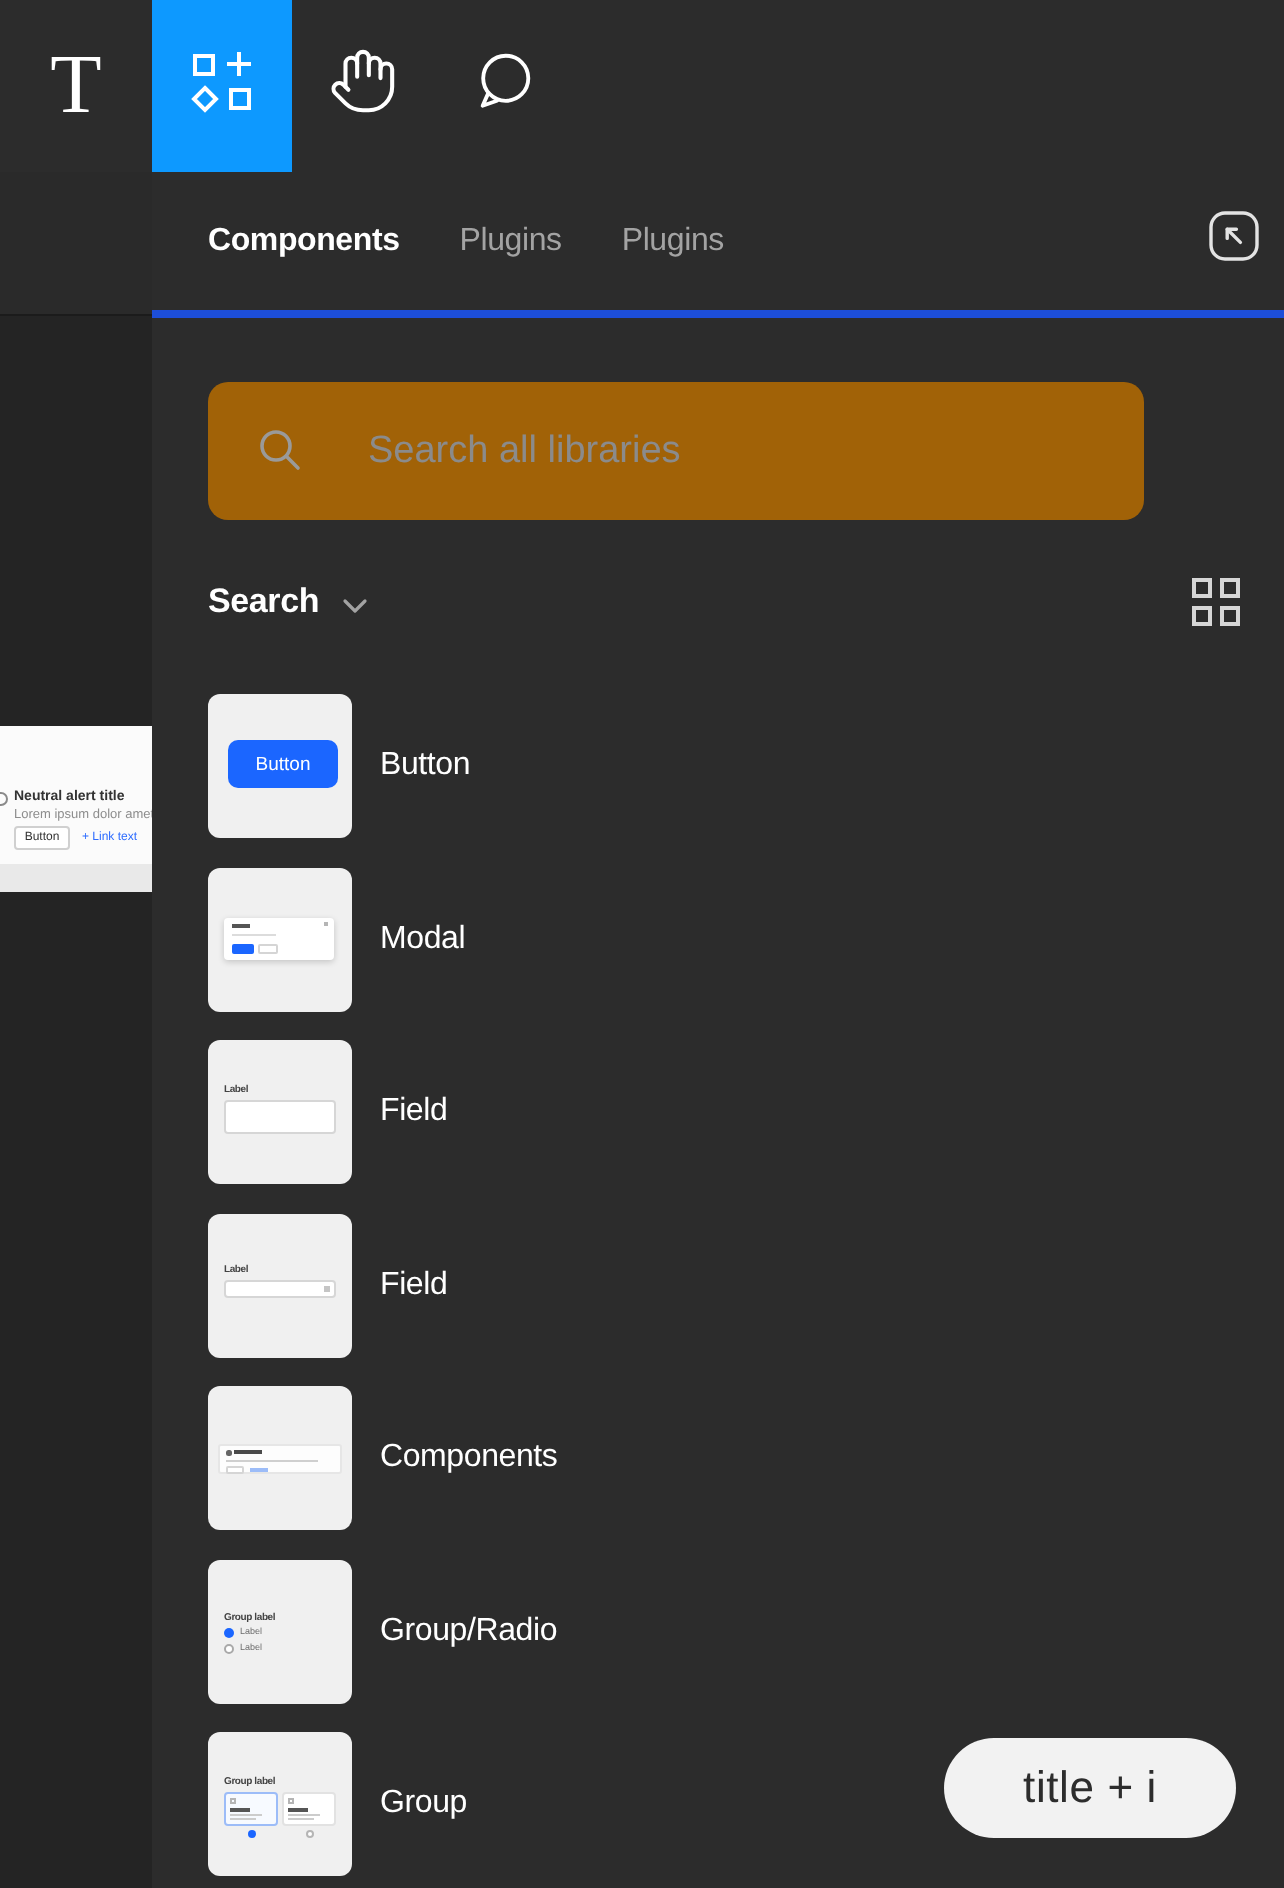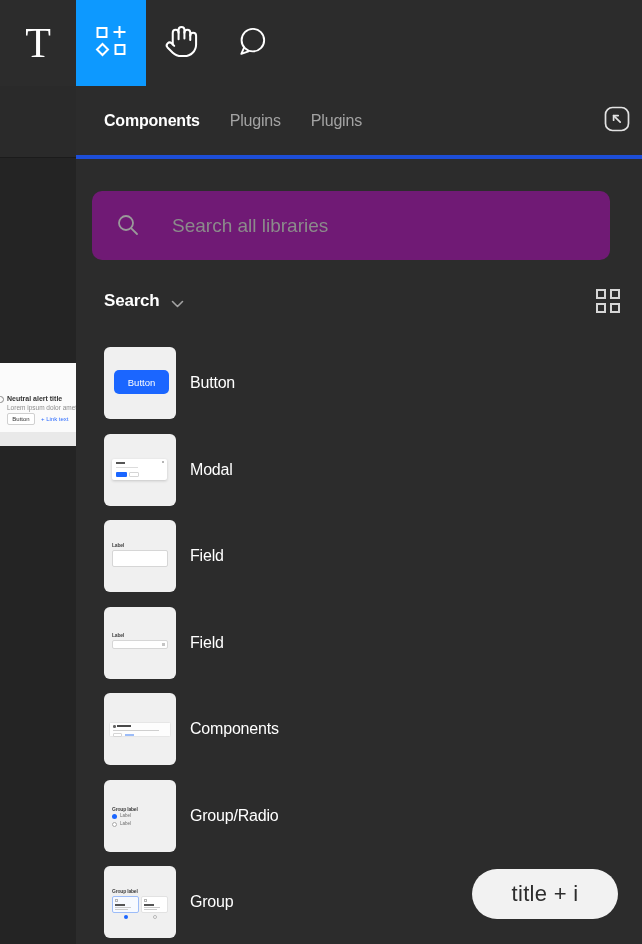--- a/index.html
+++ b/index.html
@@ -27,21 +27,21 @@
   .cp-link { margin-left:6px; font-size:6px; color:#2c6bff; white-space:nowrap; }
 
   
   .panel { position:absolute; left:76px; top:86px; right:0; bottom:0; background:#2c2c2c; }
   .panel-header { height:73px; border-bottom:4px solid #1d4ed8; display:flex; align-items:center; padding:0 12px 0 28px; }
   .tabs { display:flex; gap:30px; align-items:center; }
   .tab { font-size:16px; letter-spacing:-0.2px; color:#a3a3a3; cursor:pointer; }
   .tab.active { color:#ffffff; font-weight:700; }
   .jump-btn { margin-left:auto; width:26px; height:26px; cursor:pointer; display:flex; align-items:center; justify-content:center; }
 
-  .search { position:absolute; left:16px; top:105px; width:518px; height:69px; background:#701a75; border-radius:10px; }
+  .search { position:absolute; left:28px; top:105px; width:468px; height:69px; background:#a16207; border-radius:10px; }
   .search-icon { position:absolute; left:23px; top:21px; }
   .search-input { position:absolute; left:0; top:0; width:100%; height:100%; background:transparent; border:none; outline:none; padding-left:80px; font-family:"Liberation Sans","DejaVu Sans",sans-serif; font-size:19px; color:#cccccc; }
   .search-input::placeholder { color:#8b8b8b; }
 
   .recents-row { position:absolute; left:28px; right:22px; top:200px; height:30px; display:flex; align-items:center; }
   .recents-label { font-size:17px; font-weight:700; color:#ffffff; letter-spacing:-0.2px; }
   .recents-chevron { margin-left:11px; margin-top:3px; }
   .grid-icon { margin-left:auto; display:grid; grid-template-columns:10px 10px; grid-template-rows:10px 10px; gap:4px; cursor:pointer; }
   .grid-icon i { display:block; border:2px solid #d6d6d6; background:transparent; }
 

